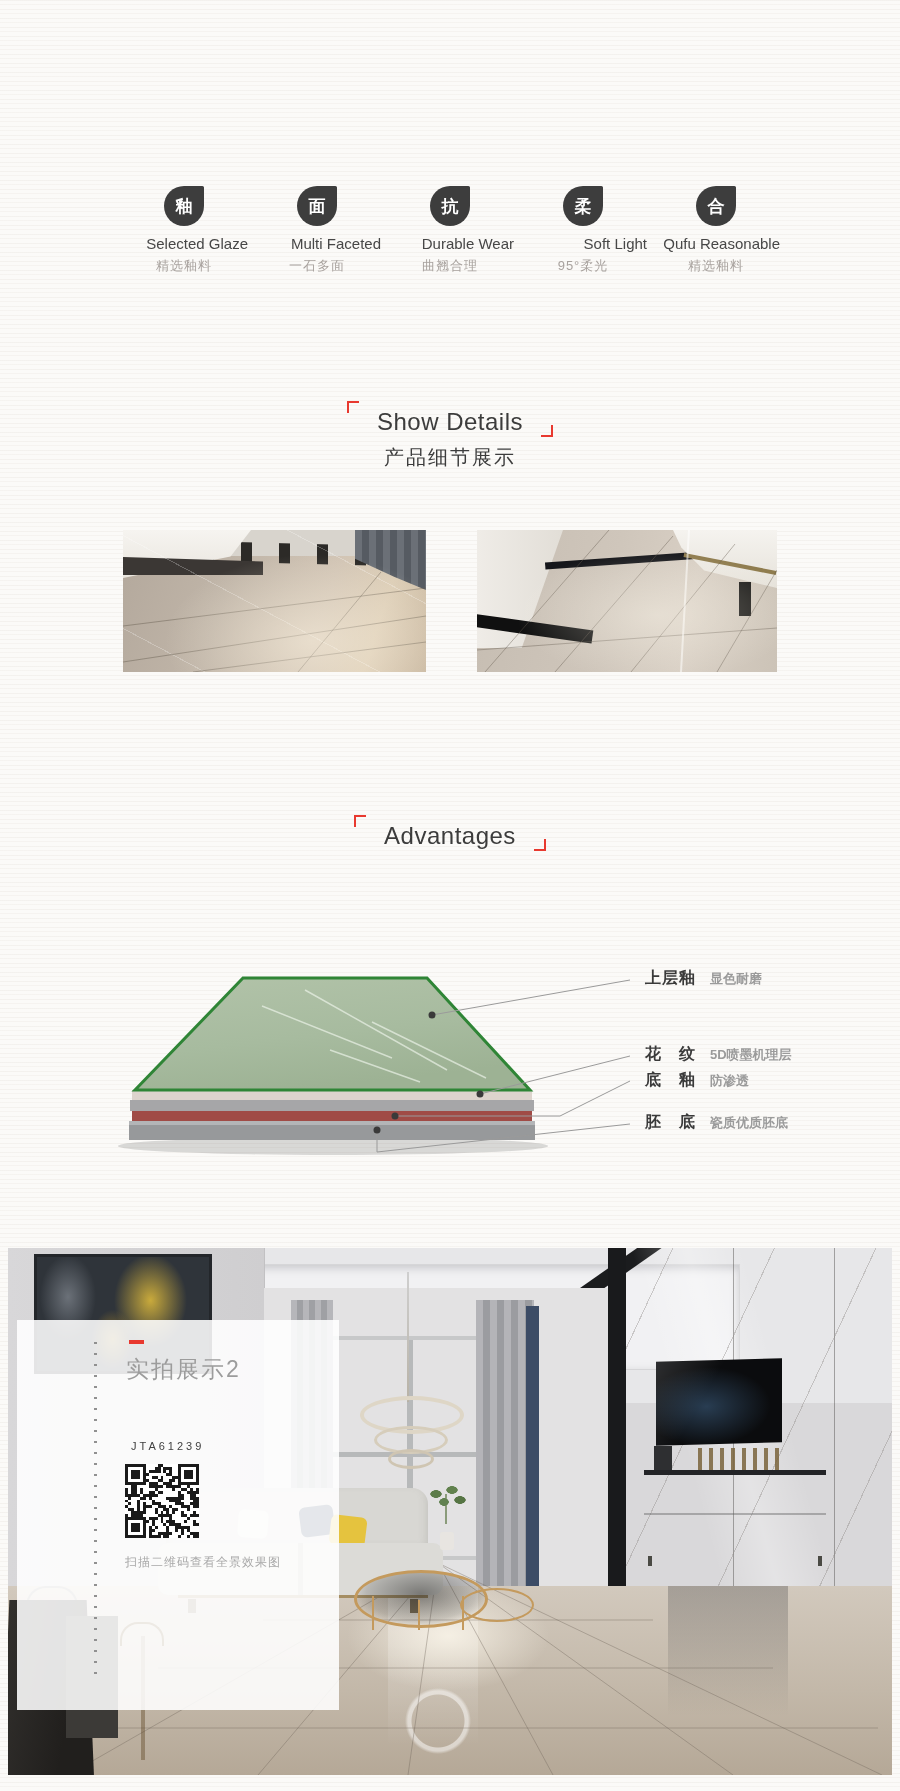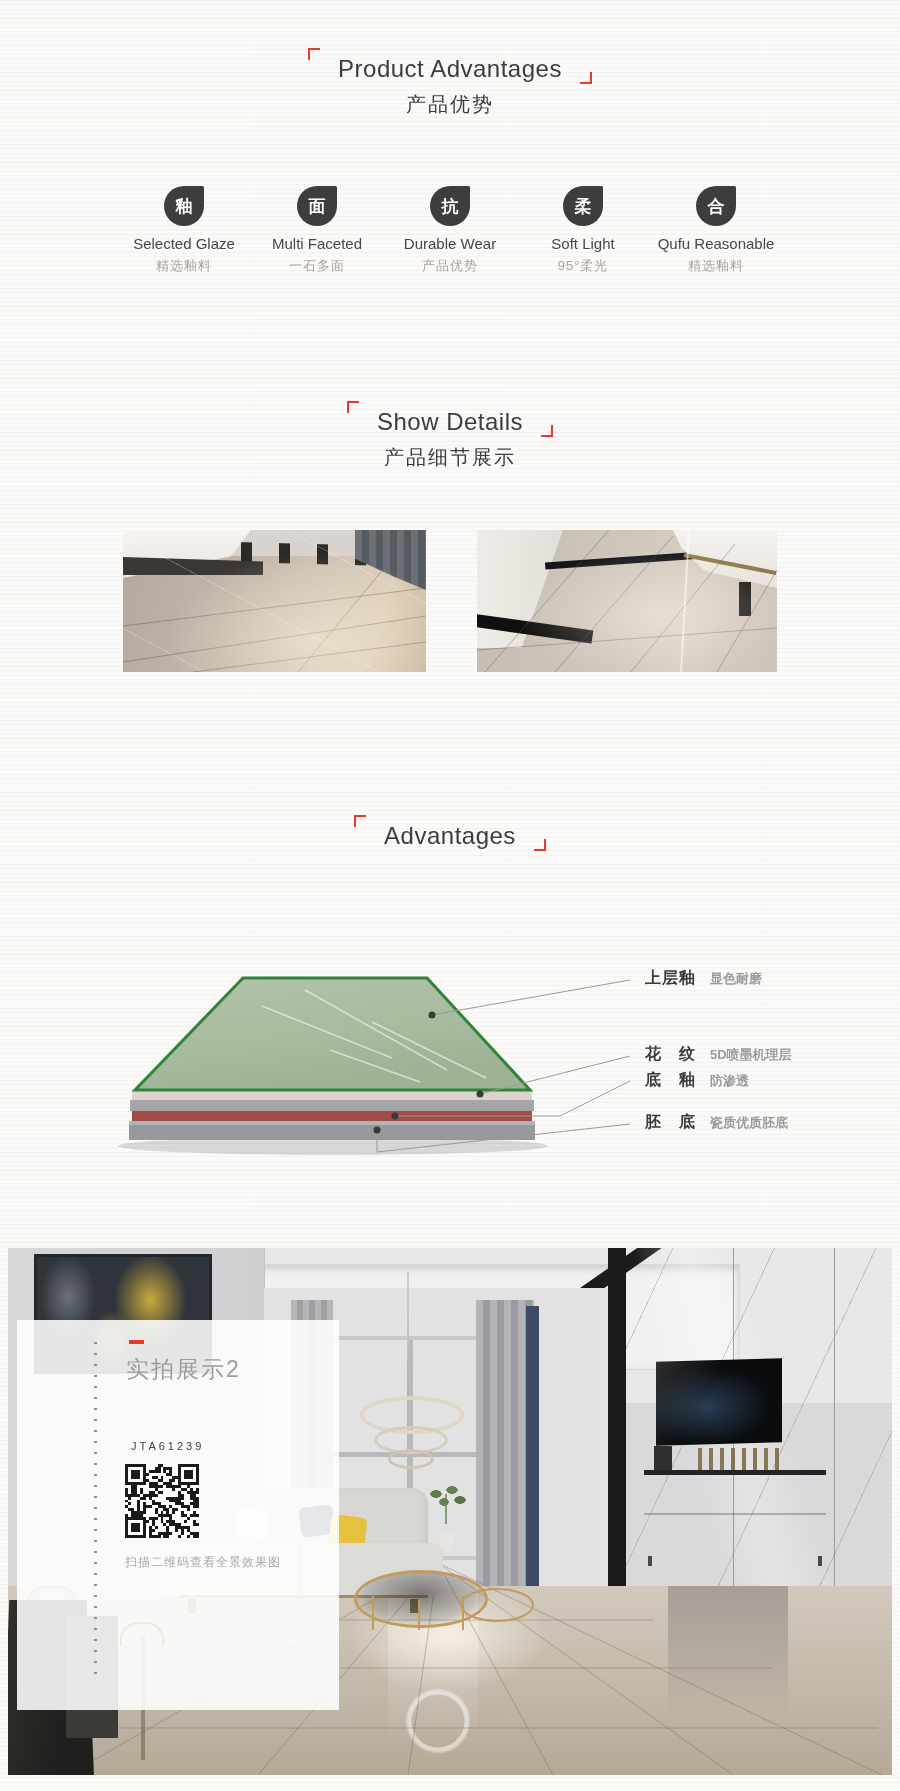--- a/index.html
+++ b/index.html
@@ -12,21 +12,21 @@
   .title-en{position:relative; display:inline-block; font-size:24px; letter-spacing:.5px; color:#3c3c3c;}
   .cb{position:absolute; width:10px; height:10px;}
   .cb-tl{left:-30px; top:-7px; border-left:2px solid #e8392f; border-top:2px solid #e8392f;}
   .cb-br{right:-30px; bottom:-1px; border-right:2px solid #e8392f; border-bottom:2px solid #e8392f;}
   .title-zh{margin-top:8px; font-size:20px; letter-spacing:2px; color:#3c3c3c;}
   
   .adv-row{position:absolute; left:120px; top:186px; width:660px; display:flex; justify-content:space-between;}
   .adv-item{width:128px; text-align:center;}
   .blob{width:40px; height:40px; margin:0 auto; background:#3d3d3d; border-radius:50% 4% 50% 50%; display:flex; align-items:center; justify-content:center;}
   .blob span{color:#fff; font-size:17px; font-weight:bold; line-height:1;}
-  .adv-en{margin-top:9px; font-size:15px; color:#474747;}
+  .adv-en{margin-top:9px; font-size:15px; color:#474747;text-align:right;}
   .adv-zh{margin-top:5px; font-size:13px; color:#a8a29e; letter-spacing:1px;}
   
   .photo{position:absolute; top:530px; height:142px; overflow:hidden;}
   .photo.p1{left:123px; width:303px; background:linear-gradient(108deg,#b3a89c 0%,#c0b5a8 35%,#d2c5b5 65%,#dccdb6 82%,#cbbaa3 100%);}
   .photo.p2{left:477px; width:300px; background:linear-gradient(100deg,#c6bdb2 0%,#cfc6bb 45%,#d8cfc4 70%,#ccc3b7 100%);}
   .photo div, .room div{position:absolute;}
   .photo svg, .room svg{position:absolute; left:0; top:0;}
   
   .sl{position:absolute; left:645px; white-space:nowrap;}
   .sl b{font-size:16px; color:#3a3a3a; letter-spacing:1px;}
@@ -42,28 +42,20 @@
   .card-name{position:absolute; left:106px; top:62px; font-size:42px; color:#3b3b3b; letter-spacing:3px; font-weight:500;}
   .card-model{position:absolute; left:114px; top:120px; font-size:11px; color:#404040; letter-spacing:3px;}
   .card-qr{position:absolute; left:108px; top:144px; width:74px; height:74px;}
   .card-cap{position:absolute; left:108px; top:234px; font-size:12px; color:#a8a8a8; letter-spacing:1px;}
 </style>
 </head>
 <body>
 
 <div class="page">
 
-  <div class="sec-header" style="top:55px;">
-    <div class="title-en">
-      <span class="cb cb-tl"></span>
-      <span>Product Advantages</span>
-      <span class="cb cb-br"></span>
-    </div>
-    <div class="title-zh">产品优势</div>
-  </div>
 
   <div class="adv-row">
     <div class="adv-item">
       <div class="blob">
           <span>釉</span>
         </div>
       <div class="adv-en">Selected Glaze</div>
       <div class="adv-zh">精选釉料</div>
     </div>
     <div class="adv-item">
@@ -71,21 +63,21 @@
           <span>面</span>
         </div>
       <div class="adv-en">Multi Faceted</div>
       <div class="adv-zh">一石多面</div>
     </div>
     <div class="adv-item">
       <div class="blob">
           <span>抗</span>
         </div>
       <div class="adv-en">Durable Wear</div>
-      <div class="adv-zh">产品优势</div>
+      <div class="adv-zh">曲翘合理</div>
     </div>
     <div class="adv-item">
       <div class="blob">
           <span>柔</span>
         </div>
       <div class="adv-en">Soft Light</div>
       <div class="adv-zh">95°柔光</div>
     </div>
     <div class="adv-item">
       <div class="blob">

